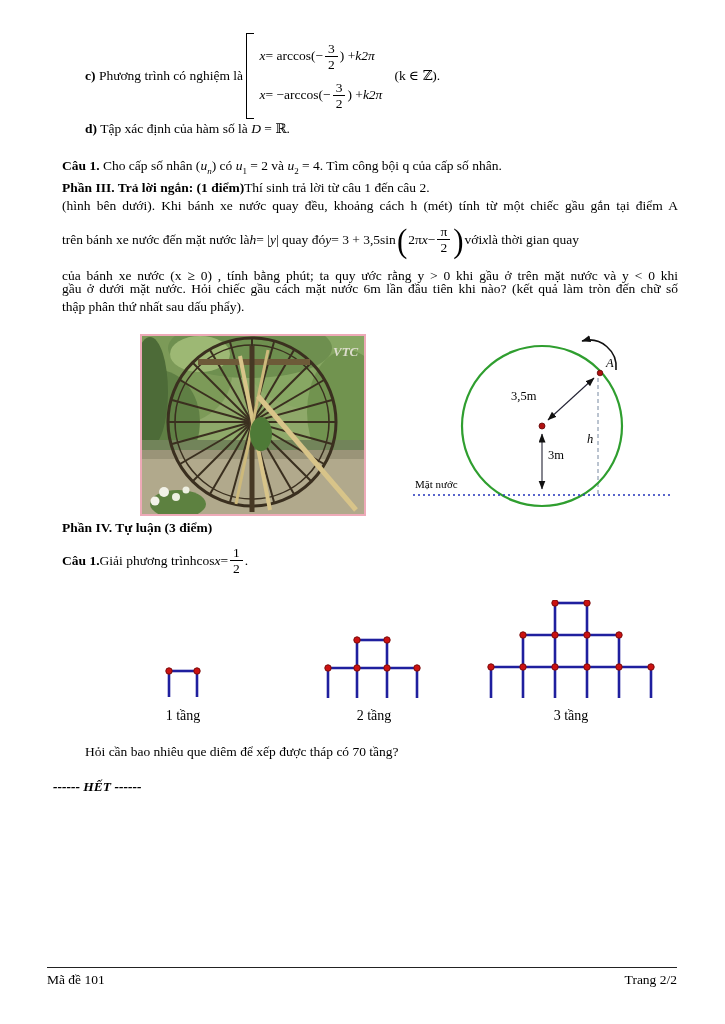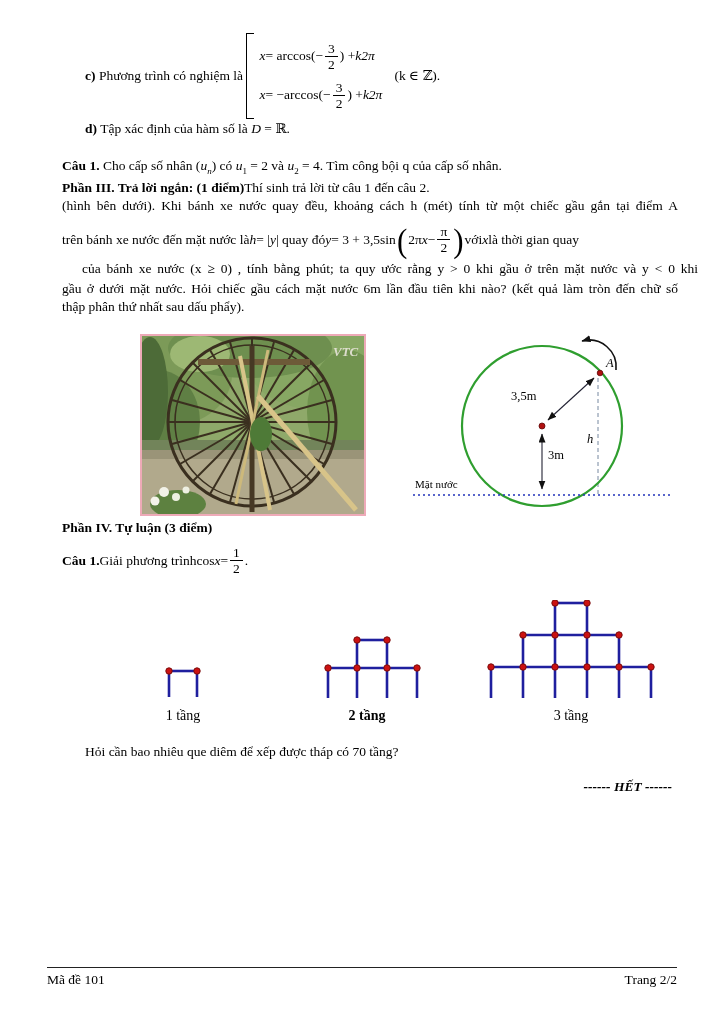--- a/index.html
+++ b/index.html
@@ -87,21 +87,21 @@
     <span class="frac">
         <span class="fn">π</span>
         <span class="fd">2</span>
       </span>
     <span class="bigparen">)</span>
     <span> với </span>
       <span class="i">x</span>
       <span> là thời gian quay</span>
   </div>
 
-  <div class="abs t just" style="left:62px;top:261px;width:616px;margin-left:20px;">của bánh xe nước (x ≥ 0) , tính bằng phút; ta quy ước rằng y &gt; 0 khi gầu ở trên mặt nước và y &lt; 0 khi</div>
+  <div class="abs t just" style="left:62px;top:268px;width:616px;">của bánh xe nước (x ≥ 0) , tính bằng phút; ta quy ước rằng y &gt; 0 khi gầu ở trên mặt nước và y &lt; 0 khi</div>
   <div class="abs t just" style="left:62px;top:281px;width:616px;">gầu ở dưới mặt nước. Hỏi chiếc gầu cách mặt nước 6m lần đầu tiên khi nào? (kết quả làm tròn đến chữ số</div>
   <div class="abs t" style="left:62px;top:299px;">thập phân thứ nhất sau dấu phẩy).</div>
 
   <svg class="abs" style="left:140px;top:334px;" width="226" height="182" viewBox="0 0 226 182">
     <rect width="226" height="182" fill="#8fa96a"></rect>
     <g>
       <ellipse cx="30" cy="40" rx="62" ry="52" fill="#7c9a58"></ellipse>
       <ellipse cx="180" cy="30" rx="72" ry="46" fill="#87a763"></ellipse>
       <ellipse cx="110" cy="14" rx="82" ry="30" fill="#6e8f4f"></ellipse>
       <ellipse cx="18" cy="88" rx="42" ry="52" fill="#5f7f44"></ellipse>
@@ -251,24 +251,24 @@
         <circle cx="479" cy="35" r="3.2"></circle>
       <circle cx="351" cy="67" r="3.2"></circle>
         <circle cx="383" cy="67" r="3.2"></circle>
       <circle cx="415" cy="67" r="3.2"></circle>
         <circle cx="447" cy="67" r="3.2"></circle>
       <circle cx="479" cy="67" r="3.2"></circle>
         <circle cx="511" cy="67" r="3.2"></circle>
     </g>
   </svg>
   <div class="abs figlabel" style="left:150px;top:708px;width:66px;">1 tầng</div>
-  <div class="abs figlabel" style="left:332px;top:708px;width:70px;font-weight:bold;">2 tầng</div>
+  <div class="abs figlabel" style="left:339px;top:708px;width:70px;">2 tầng</div>
   <div class="abs figlabel" style="left:536px;top:708px;width:70px;">3 tầng</div>
 
   <div class="abs t" style="left:85px;top:744px;">Hỏi cần bao nhiêu que diêm để xếp được tháp có 70 tầng?</div>
 
-  <div class="abs t b i" style="left:42px;top:779px;width:630px;text-align:right;">------ HẾT ------</div>
+  <div class="abs t b i" style="left:53px;top:779px;width:630px;text-align:left;">------ HẾT ------</div>
 
   <div class="abs footer-line" style="left:47px;top:967px;width:630px;"></div>
   <div class="abs t" style="left:47px;top:972px;">Mã đề 101</div>
   <div class="abs t" style="left:47px;top:972px;width:630px;text-align:right;">Trang 2/2</div>
 
 </div>
 
 </body></html>

